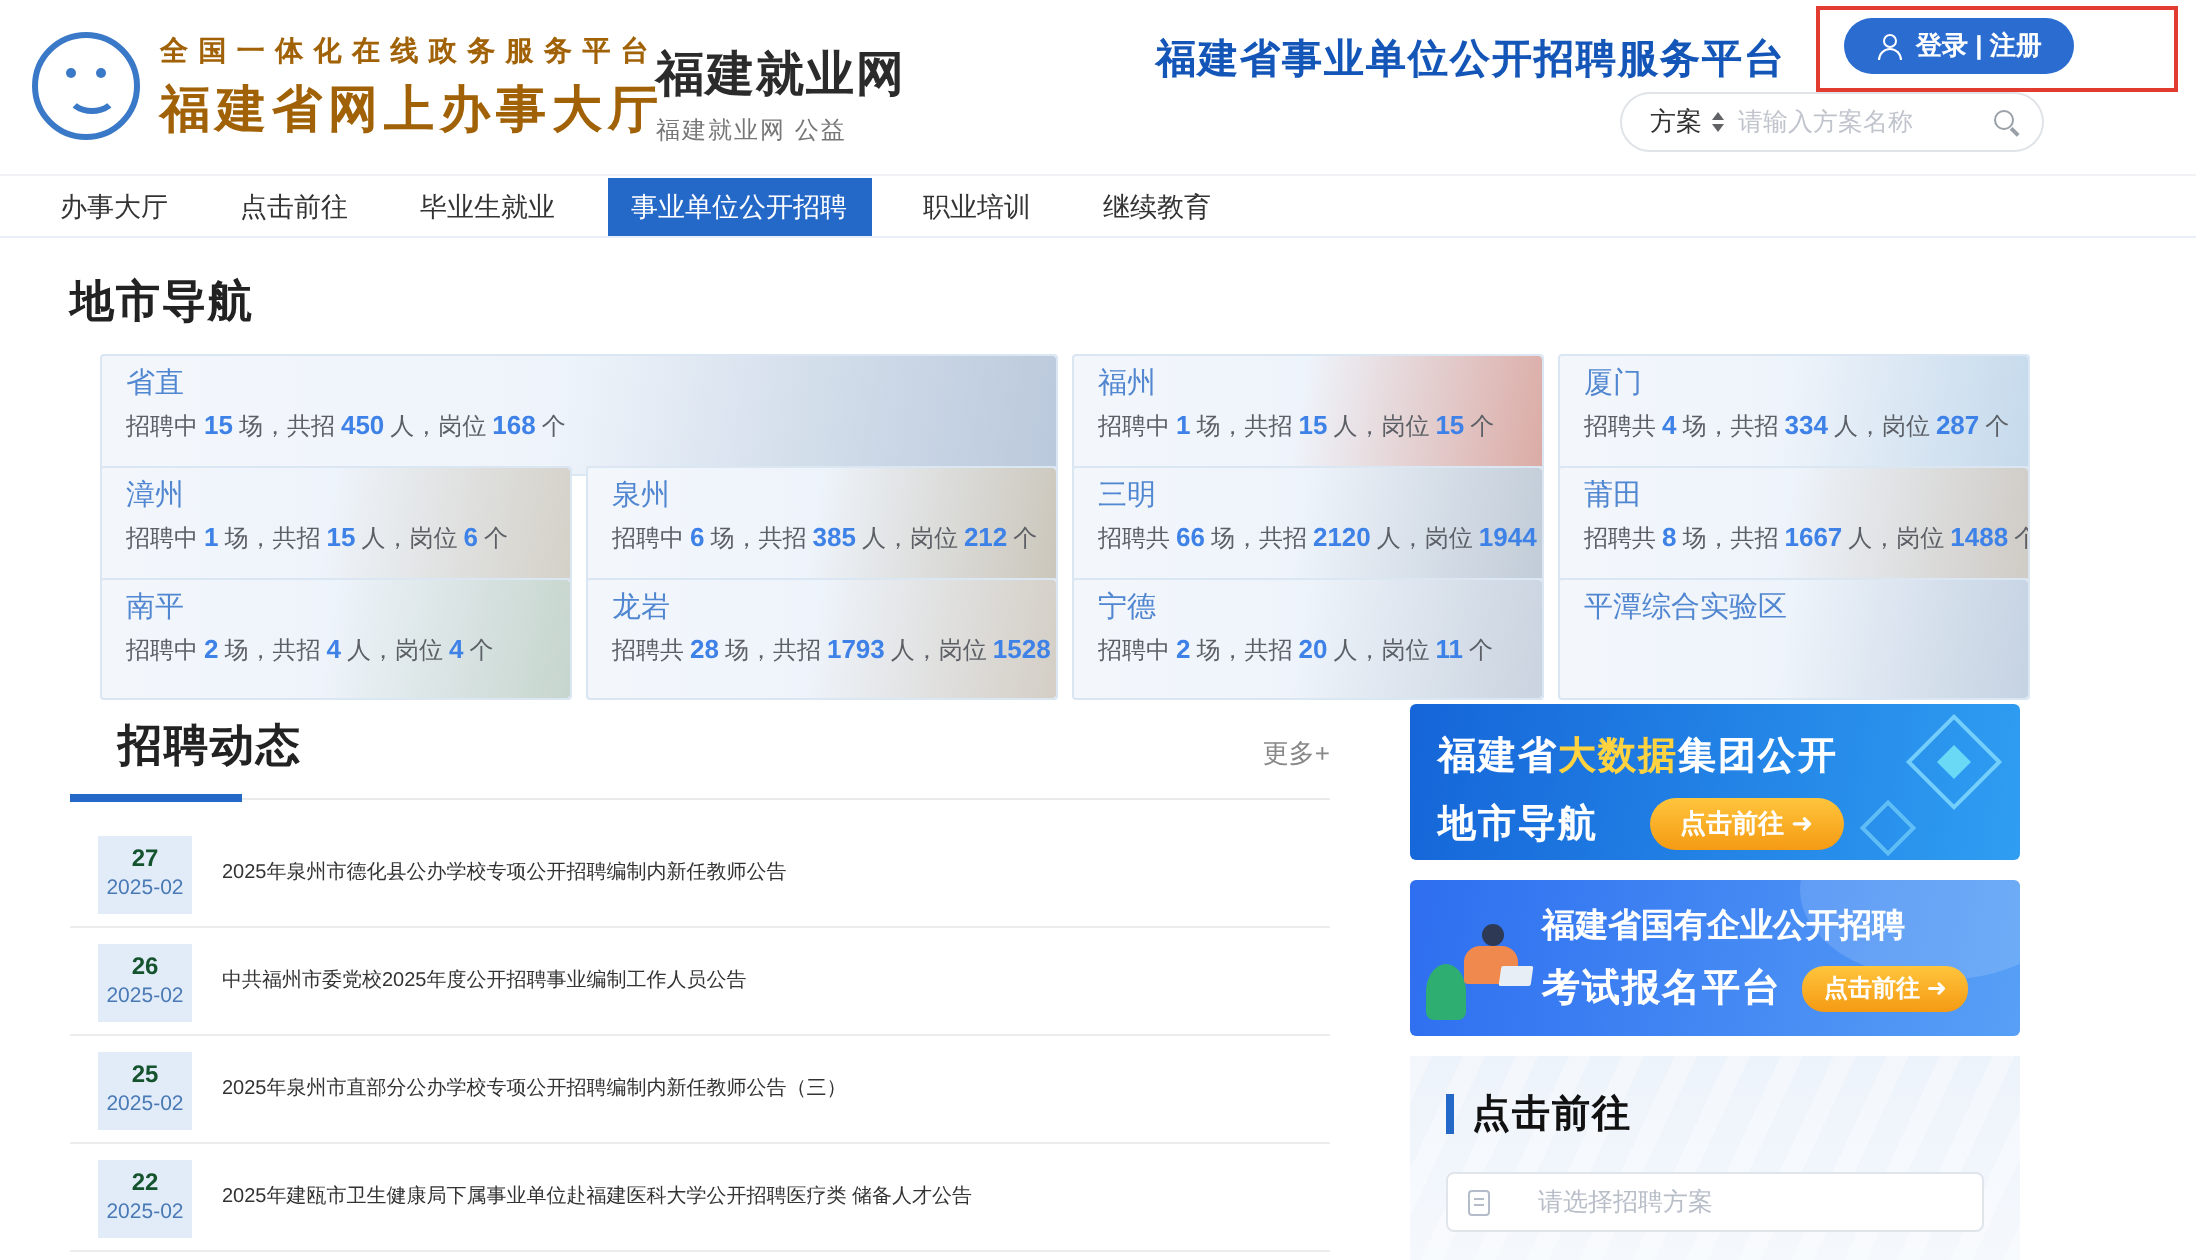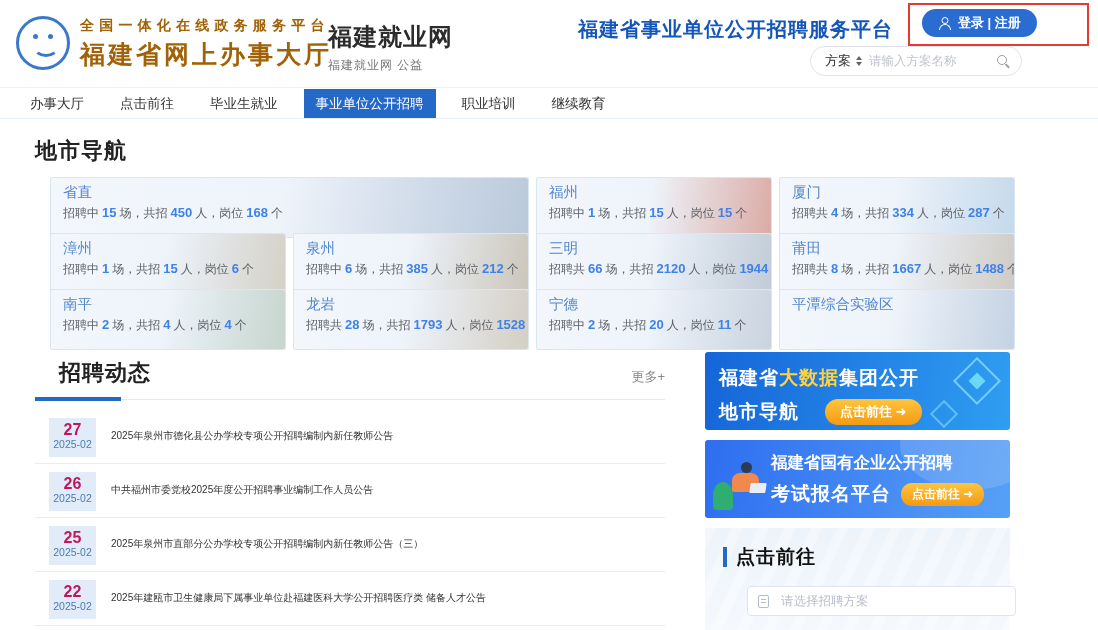--- a/index.html
+++ b/index.html
@@ -51,21 +51,21 @@
   .card-stats b { color:#3e82e8; font-weight:bold; margin:0 3px; font-size:13px; }
 
   
   .news-header { position:absolute; left:35px; top:356px; width:630px; height:44px; border-bottom:1px solid #eaeaea; }
   .news-title { position:absolute; left:0; top:2px; font-size:22px; font-weight:bold; color:#222; letter-spacing:1px;margin-left:24px; }
   .news-title-bar { position:absolute; left:0; bottom:-2px; width:86px; height:4px; background:#2468c8; }
   .news-more { position:absolute; right:0; top:12px; font-size:13px; color:#888; cursor:pointer; }
   .news-list { position:absolute; left:35px; top:410px; width:630px; }
   .news-item { position:relative; height:54px; border-bottom:1px solid #ececec; cursor:pointer; }
   .news-badge { position:absolute; left:14px; top:8px; width:47px; height:39px; background:#e2ecf9; text-align:center; padding-top:3px; }
-  .news-day { font-size:16px; font-weight:bold; color:#be185d; line-height:17px; }
+  .news-day { font-size:12px; font-weight:bold; color:#14532d; line-height:17px; }
   .news-date { font-size:10.5px; color:#4a7ab5; line-height:13px; }
   .news-text { position:absolute; left:76px; top:19px; right:4px; font-size:10px; color:#333; white-space:nowrap; overflow:hidden; }
 
   
   .banner { position:absolute; left:705px; width:305px; height:78px; border-radius:3px; overflow:hidden; cursor:pointer; color:#fff; }
   .banner1 { top:352px; background:linear-gradient(100deg,#1565d8,#2f9ef2); padding:13px 14px; }
   .banner2 { top:440px; background:linear-gradient(100deg,#2e6ef0,#57a0f6); padding:12px 12px 12px 66px; }
   .banner2::before { content:""; position:absolute; right:-30px; top:-40px; width:140px; height:90px; background:rgba(255,255,255,.14); border-radius:50%; }
   .b1-line1 { font-size:19px; font-weight:bold; letter-spacing:1px; white-space:nowrap; position:relative; }
   .b1-hl { color:#ffd23f; }
@@ -82,21 +82,21 @@
   .plant { position:absolute; left:8px; bottom:8px; width:20px; height:28px; background:#2fae72; border-radius:50% 50% 4px 4px; }
   .person-head { position:absolute; left:36px; top:22px; width:11px; height:11px; background:#2e3a55; border-radius:50%; }
   .person-body { position:absolute; left:27px; top:33px; width:27px; height:19px; background:#f0894d; border-radius:8px 8px 2px 2px; }
   .laptop { position:absolute; left:45px; top:43px; width:16px; height:10px; background:#e8eef5; border-radius:1px; transform:skewX(-8deg); }
 
   .score-panel { position:absolute; left:705px; top:528px; width:305px; height:140px; background:linear-gradient(180deg,#edf3fa,#f8fbff); padding:16px 18px; }
   .score-panel::before { content:""; position:absolute; inset:0; background:repeating-linear-gradient(115deg, rgba(255,255,255,.55) 0 10px, rgba(255,255,255,0) 10px 24px); opacity:.6; pointer-events:none; }
   .score-title-row { position:relative; display:flex; align-items:center; gap:9px; }
   .score-bar { width:4px; height:20px; background:#2468c8; }
   .score-title { font-size:19px; font-weight:bold; color:#111; letter-spacing:1px; }
-  .score-input { position:relative; margin-top:16px; width:269px; height:30px; background:#fff; border:1px solid #e0e5ec; border-radius:4px; display:flex; align-items:center; padding:0 10px; gap:12px;margin-left:24px; }
+  .score-input { position:relative; margin-top:16px; width:269px; height:30px; background:#fff; border:1px solid #e0e5ec; border-radius:4px; display:flex; align-items:center; padding:0 10px; gap:24px; }
   .score-input input { border:none; outline:none; flex:1; font-size:12.5px; color:#333; font-family:inherit; min-width:0; }
   .score-input input::placeholder { color:#b8bec8; }
   .doc-icon { position:relative; width:11px; height:13px; border:1px solid #b5bcc9; border-radius:2px; flex:none; }
   .doc-icon::before { content:""; position:absolute; top:3px; left:2px; right:2px; height:1px; background:#b5bcc9; box-shadow:0 3px 0 #b5bcc9; }
 </style>
 </head>
 <body>
 
 <div id="app">
 

